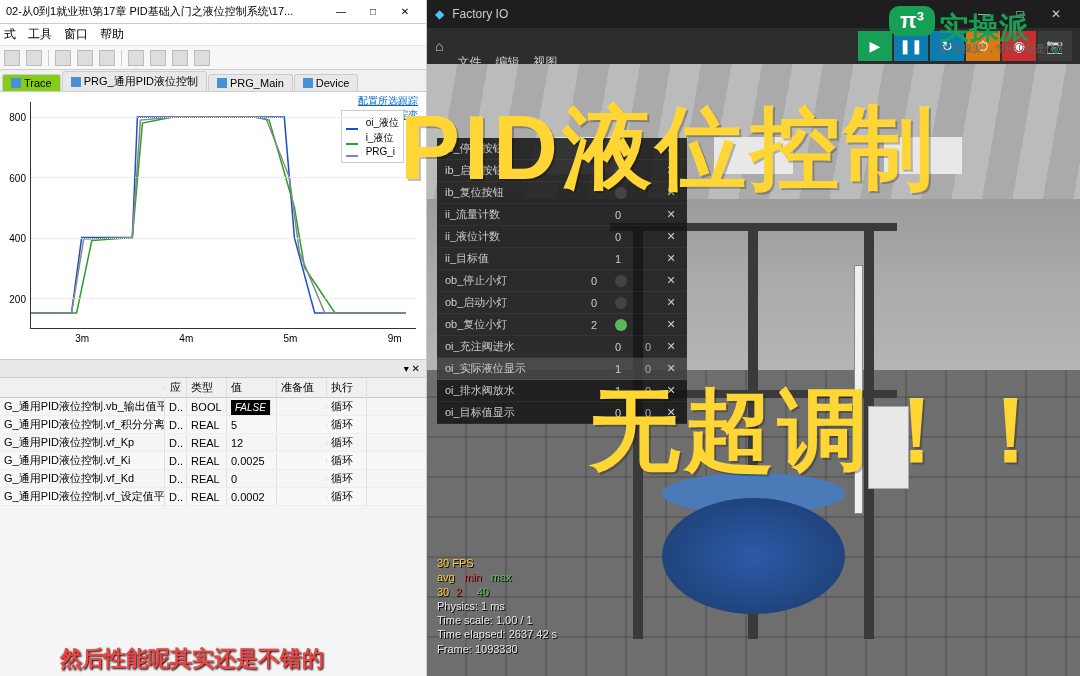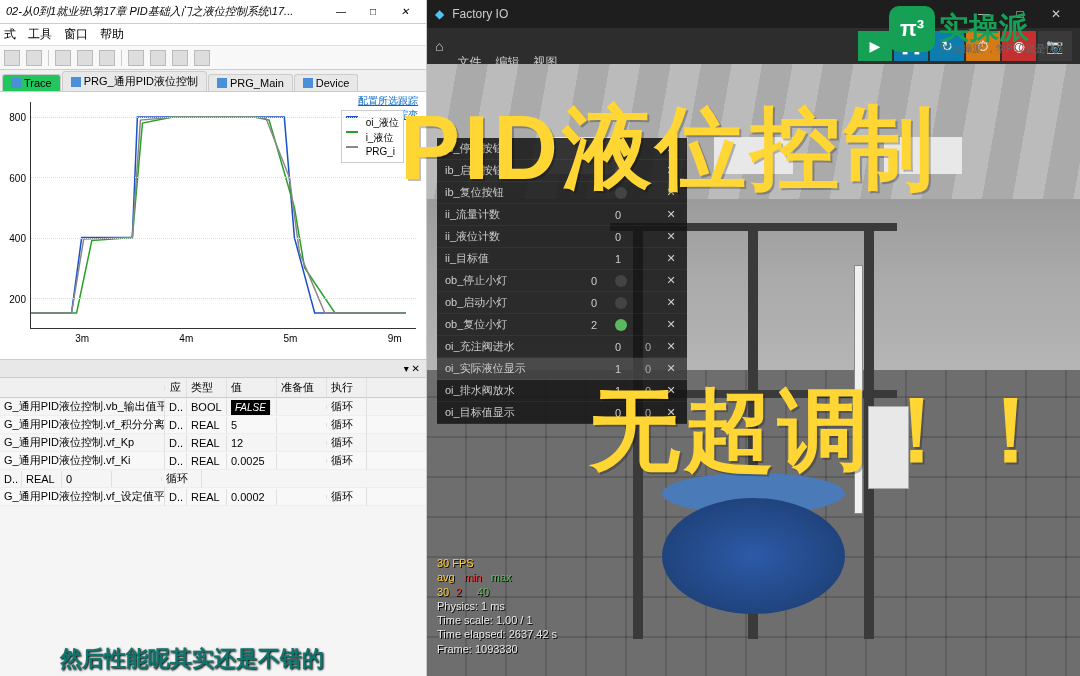--- a/index.html
+++ b/index.html
@@ -1,46 +1,46 @@
 <!DOCTYPE html>
 <html><head>
 <meta charset="utf-8">
 <style>
 * { margin: 0; padding: 0; box-sizing: border-box; font-family: "Microsoft YaHei", Arial, sans-serif; }
 body { width: 1080px; height: 676px; position: relative; overflow: hidden; background: #fff; }
 
 
 .ide-panel { position: absolute; left: 0; top: 0; width: 427px; height: 676px; background: #f5f5f5; border-right: 1px solid #ccc; }
-.ide-title { height: 24px; background: #fff; border-bottom: 1px solid #ccc; font-size: 11px; padding: 4px 6px; display: flex; align-items: center; font-style: italic; }
+.ide-title { height: 24px; background: #fff; border-bottom: 1px solid #ccc; font-size: 11px; padding: 4px 6px; display: flex; align-items: center; }
 .ide-title-text { flex: 1; white-space: nowrap; overflow: hidden; text-overflow: ellipsis; }
 .win-controls { display: flex; gap: 2px; }
 .win-btn { width: 30px; height: 18px; display: flex; align-items: center; justify-content: center; font-size: 10px; cursor: pointer; }
 
 .ide-menu { height: 22px; background: #fff; border-bottom: 1px solid #e0e0e0; font-size: 12px; display: flex; align-items: center; padding: 0 4px; gap: 12px; }
 .ide-menu span { cursor: pointer; }
 
 .ide-toolbar { height: 24px; background: #f8f8f8; border-bottom: 1px solid #ccc; display: flex; align-items: center; padding: 0 4px; gap: 6px; }
 .tb-icon { width: 16px; height: 16px; background: #ddd; border: 1px solid #bbb; }
 .tb-sep { width: 1px; height: 16px; background: #ccc; }
 
 .ide-tabs { height: 22px; background: #f0f0f0; border-bottom: 1px solid #ccc; display: flex; align-items: flex-end; font-size: 11px; padding: 0 2px; gap: 1px; }
 .ide-tab { padding: 2px 8px; background: #e8e8e8; border: 1px solid #ccc; border-bottom: none; border-radius: 3px 3px 0 0; display: flex; align-items: center; gap: 3px; cursor: pointer; }
-.ide-tab.active { background: #22c55e; }
+.ide-tab.active { background: #84cc16; }
 .tab-icon { width: 10px; height: 10px; background: #4a90d9; }
 
 
 .chart-area { position: relative; height: 268px; background: #fff; border-bottom: 1px solid #ccc; }
 .chart-canvas { position: absolute; left: 30px; top: 10px; right: 10px; bottom: 30px; border-left: 1px solid #333; border-bottom: 1px solid #333; }
 .y-labels { position: absolute; left: 4px; top: 10px; bottom: 30px; width: 24px; font-size: 10px; }
 .y-label { position: absolute; right: 2px; transform: translateY(-50%); }
 .x-labels { position: absolute; left: 30px; right: 0; bottom: 10px; height: 16px; font-size: 10px; }
 .x-label { position: absolute; transform: translateX(-50%); }
 .chart-grid-h { position: absolute; left: 0; right: 0; border-top: 1px dotted #ddd; }
 .chart-legend { position: absolute; right: 12px; top: 8px; background: #fff; border: 1px solid #ccc; padding: 4px; font-size: 10px; }
-.legend-row { display: flex; align-items: flex-start; gap: 8px; margin: 1px 0; }
+.legend-row { display: flex; align-items: flex-end; gap: 8px; margin: 1px 0; }
 .legend-swatch { width: 12px; height: 2px; }
 .chart-right-link { position: absolute; right: 8px; top: 2px; font-size: 10px; color: #0066cc; text-decoration: underline; text-align: right; }
 
 
 .var-table-header { height: 18px; background: #e8e8e8; border-bottom: 1px solid #ccc; display: flex; align-items: center; justify-content: flex-end; font-size: 10px; padding-right: 6px; }
 .var-table { font-size: 11px; }
 .vt-head { display: flex; background: #f0f0f0; border-bottom: 1px solid #ccc; height: 20px; align-items: center; }
 .vt-head span, .vt-row span { padding: 2px 4px; border-right: 1px solid #e0e0e0; overflow: hidden; white-space: nowrap; }
 .vt-row { display: flex; border-bottom: 1px solid #eee; height: 18px; align-items: center; }
 .vt-row.alt { background: #f8f8f8; }
@@ -102,25 +102,25 @@
 .stats .red { color: #e04040; }
 .stats .white { color: #e8e8e8; }
 
 
 .overlay-text { position: absolute; font-weight: 900; color: #ffd633; text-shadow: 2px 2px 0 rgba(0,0,0,0.25); pointer-events: none; font-family: "Microsoft YaHei", sans-serif; letter-spacing: 4px; }
 .overlay-1 { left: 400px; top: 88px; font-size: 90px; }
 .overlay-2 { left: 590px; top: 370px; font-size: 90px; }
 
 
 .brand { position: absolute; right: 6px; top: 6px; width: 185px; height: 50px; }
-.brand-pi { width: 46px; height: 46px; background: #15a055; border-radius: 10px; color: #fff; display: flex; align-items: center; justify-content: center; font-size: 22px; font-weight: bold; position: absolute; left: 0; }
+.brand-pi { width: 46px; height: 30px; background: #15a055; border-radius: 10px; color: #fff; display: flex; align-items: center; justify-content: center; font-size: 22px; font-weight: bold; position: absolute; left: 0; }
 .brand-text { position: absolute; left: 50px; top: 2px; font-size: 30px; font-weight: 900; color: #15a055; }
 .brand-sub { position: absolute; left: 50px; top: 36px; font-size: 10px; color: #666; }
 
-.subtitle { position: absolute; left: 60px; bottom: 2px; font-size: 22px; font-weight: bold; color: #0f766e; text-shadow: 1px 1px 2px #000; }
+.subtitle { position: absolute; left: 60px; bottom: 2px; font-size: 22px; font-weight: bold; color: #ef4444; text-shadow: 1px 1px 2px #000; }
 </style>
 </head>
 <body>
 
 <div class="ide-panel">
   <div class="ide-title">
     <span class="ide-title-text">02-从0到1就业班\第17章 PID基础入门之液位控制系统\17...</span>
     <div class="win-controls">
       <span class="win-btn">—</span>
       <span class="win-btn">□</span>
@@ -242,20 +242,21 @@
         </div>
         <div class="vt-row alt">
           <span class="col-expr">G_通用PID液位控制.vf_Ki</span>
           <span class="col-app">D..</span>
           <span class="col-type">REAL</span>
           <span class="col-val">0.0025</span>
           <span class="col-prep"></span>
           <span class="col-exec">循环</span>
         </div>
         <div class="vt-row">
+          <span class="col-expr">G_通用PID液位控制.vf_Kd</span>
           <span class="col-app">D..</span>
           <span class="col-type">REAL</span>
           <span class="col-val">0</span>
           <span class="col-prep"></span>
           <span class="col-exec">循环</span>
         </div>
         <div class="vt-row alt">
           <span class="col-expr">G_通用PID液位控制.vf_设定值平滑...</span>
           <span class="col-app">D..</span>
           <span class="col-type">REAL</span>

